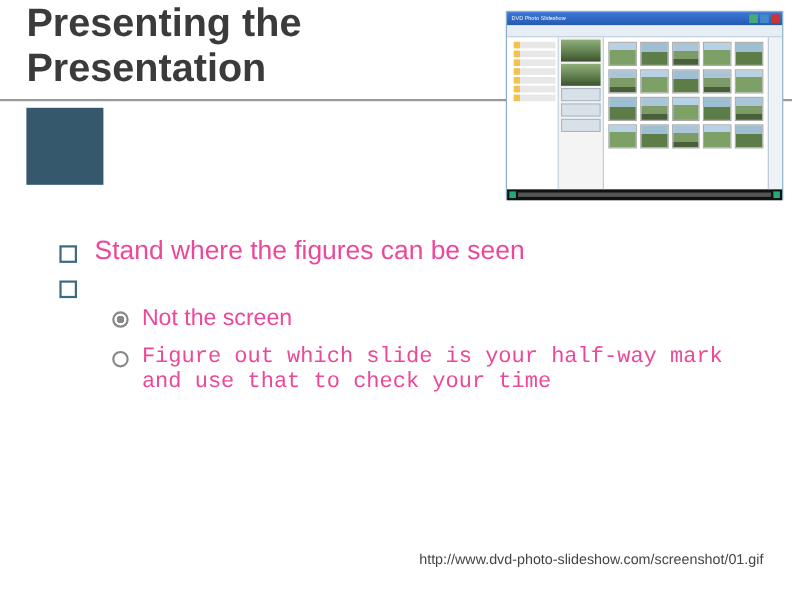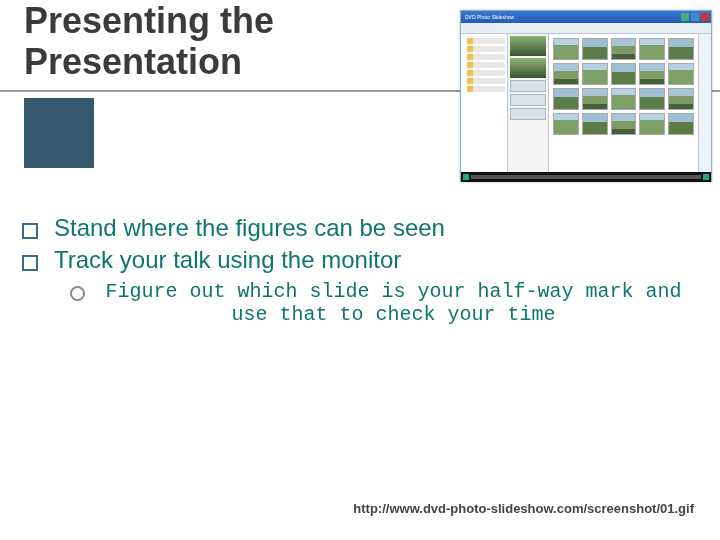--- a/index.html
+++ b/index.html
@@ -134,26 +134,25 @@
     display: flex;
     align-items: center;
     padding: 0 2px;
     gap: 2px;
   }
   .ss-bottom .bar { height:4px; background:#555; flex:1; }
   .ss-bottom .chip { width:6px; height:6px; background:#2a7; }
 
   .content {
     position: absolute;
-    left: 12px;
+    left: 44px;
     top: 210px;
     right: 30px;
     font-size: 24px;
-    color: #0f766e;
-    text-align: center;
+    color: #ec4899;
   }
   .lvl1 {
     display: flex;
     align-items: flex-start;
     margin: 4px 0 4px 10px;
   }
   .lvl1 .bullet {
     width: 12px; height: 12px;
     border: 2px solid #3a6a84;
     margin-top: 9px;
@@ -189,21 +188,20 @@
     margin-top: 6px;
     margin-right: 12px;
     flex-shrink:0;
   }
   .citation {
     position: absolute;
     right: 26px;
     bottom: 24px;
     font-size: 13px;
     color: #444;
-    font-weight: bold;
   }
 </style>
 </head>
 <body>
 
 <div class="slide">
 
   <div class="title">Presenting the Presentation</div>
   <div class="title-underline"></div>
   <div class="accent-bar"></div>
@@ -266,21 +264,24 @@
     </div>
   </div>
 
   <div class="content">
     <div class="lvl1">
       <span class="bullet"></span>
       <span>Stand where the figures can be seen</span>
     </div>
     <div class="lvl1">
       <span class="bullet"></span>
-      <span>Track your talk using the monitor</span>
+    </div>
+    <div class="lvl2">
+      <span class="bullet"></span>
+      <span>Not the screen</span>
     </div>
     <div class="lvl2b">
       <span class="bullet"></span>
       <span>Figure out which slide is your half-way mark and use that to check your time</span>
     </div>
   </div>
 
   <div class="citation">http://www.dvd-photo-slideshow.com/screenshot/01.gif</div>
 
 </div>

